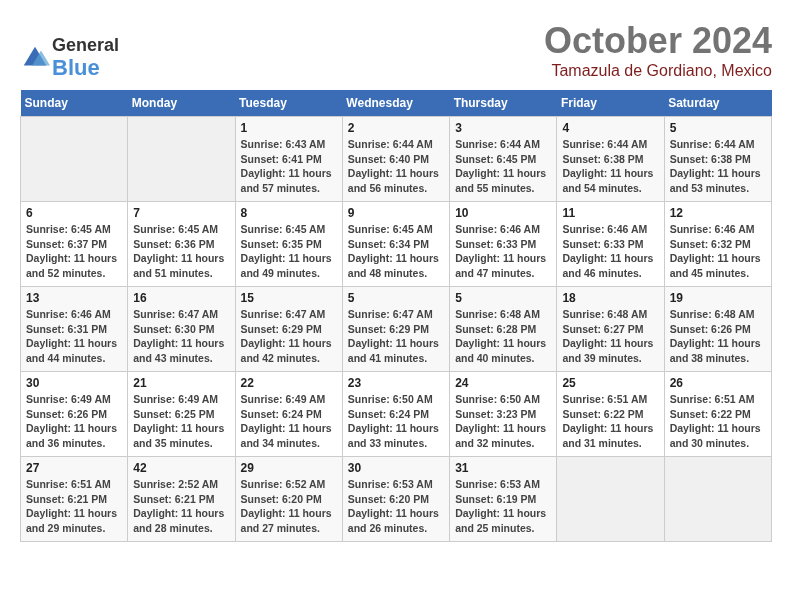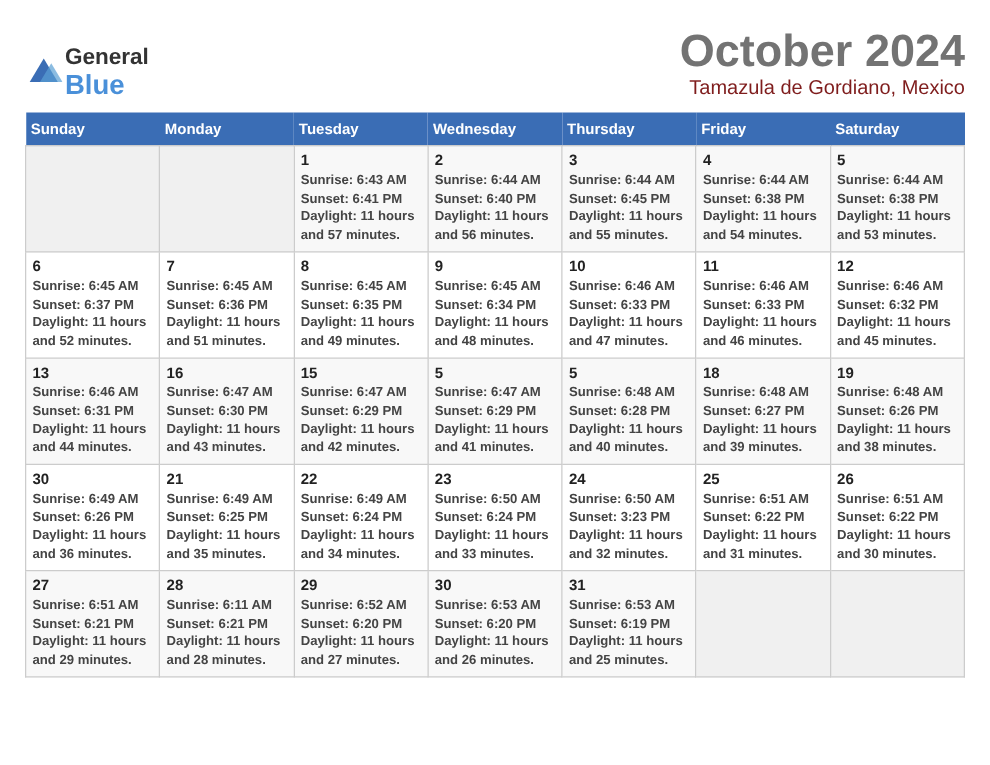--- a/index.html
+++ b/index.html
@@ -297,22 +297,22 @@
         </td>
       </tr>
       <tr>
         <td>
           <span class="day-num">27</span>
           <div class="day-info">Sunrise: 6:51 AM
 Sunset: 6:21 PM
 Daylight: 11 hours and 29 minutes.</div>
         </td>
         <td>
-          <span class="day-num">28</span>
-          <div class="day-info">Sunrise: 6:11 AM
+          <span class="day-num">42</span>
+          <div class="day-info">Sunrise: 2:52 AM
 Sunset: 6:21 PM
 Daylight: 11 hours and 28 minutes.</div>
         </td>
         <td>
           <span class="day-num">29</span>
           <div class="day-info">Sunrise: 6:52 AM
 Sunset: 6:20 PM
 Daylight: 11 hours and 27 minutes.</div>
         </td>
         <td>

